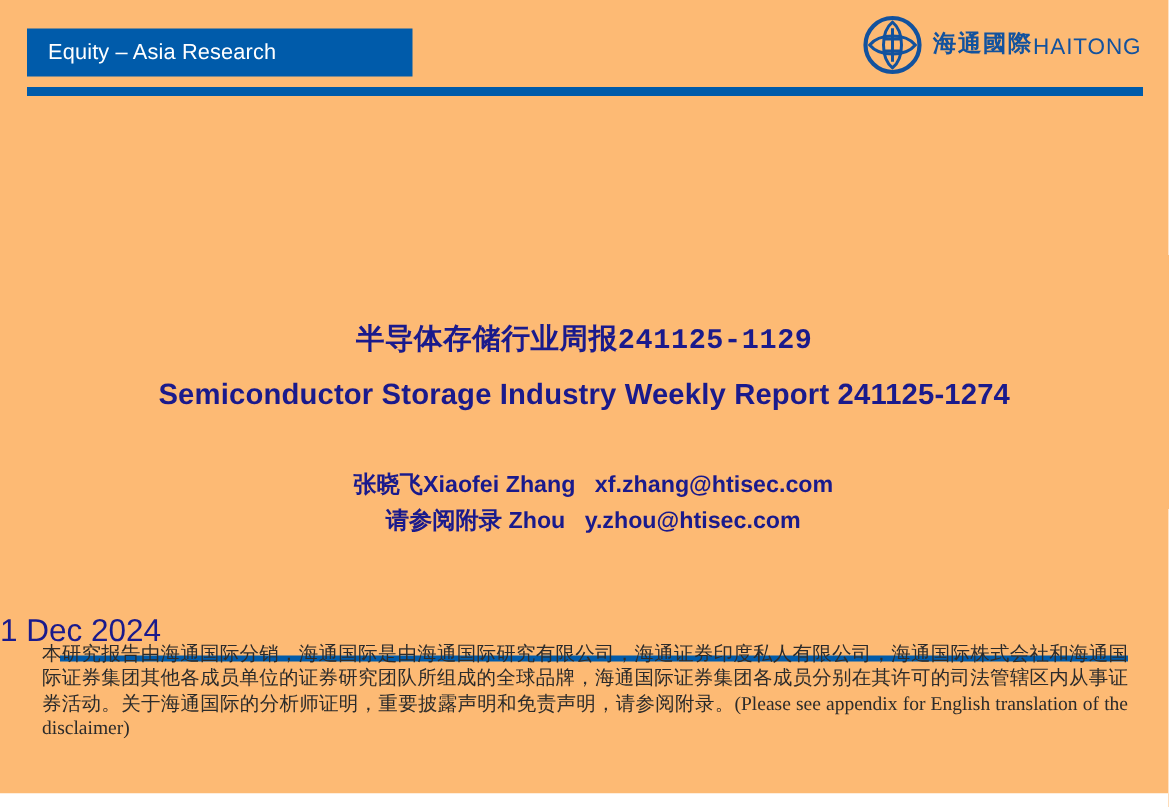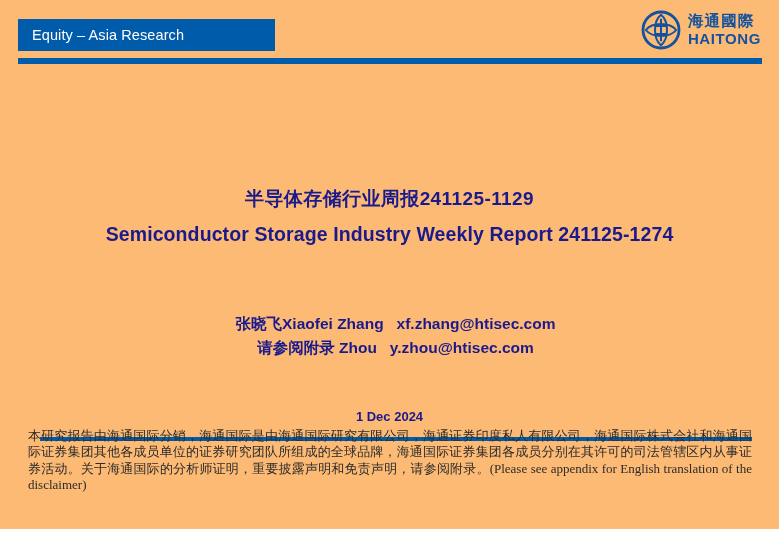--- a/index.html
+++ b/index.html
@@ -58,54 +58,54 @@
     align-items: center;
     gap: 7px;
   }
   .logo-mark {
     width: 40px;
     height: 40px;
     flex: 0 0 40px;
   }
   .logo-text {
     display: flex;
-    flex-direction: column;
     justify-content: center;
     line-height: 1;
   }
   .logo-cn {
     color: #12529E;
     font-size: 15.5px;
     font-weight: 700;
     letter-spacing: 1.2px;
     font-family: "DejaVu Sans", sans-serif;
   }
   .logo-en {
     color: #12529E;
     font-size: 15px;
-    font-weight: 700;
+    font-weight: 400;
     letter-spacing: 0.6px;
     margin-top: 2px;
   }
 
   
   .title-block {
     position: absolute;
     left: 0;
     top: 186px;
     width: 779px;
     text-align: center;
   }
   .title-cn {
     color: #1A1A8C;
     font-size: 19px;
     font-weight: 700;
-    font-family: Liberation Sans, sans-serif;
+    font-family: Liberation Mono, monospace;
     letter-spacing: 0.4px;
     line-height: 1.35;
+    margin-top: 29px;
   }
   .title-en {
     color: #1A1A8C;
     font-size: 19.5px;
     font-weight: 700;
     letter-spacing: 0.1px;
     line-height: 1.35;
     margin-top: 9px;
   }
 
@@ -124,24 +124,23 @@
     line-height: 1.55;
     white-space: pre;
   }
 
   
   .date-line {
     position: absolute;
     left: 0;
     top: 409px;
     width: 779px;
-    text-align: center;
-    color: #1A1A8C;
-    font-size: 13px;
-    font-weight: 700;
+    color: #1A1A8C;
+    font-size: 21px;
+    font-weight: 400;
   }
 
   
   .footer-rule {
     position: absolute;
     left: 40px;
     top: 437px;
     width: 712px;
     height: 4px;
     background: #005BAA;

